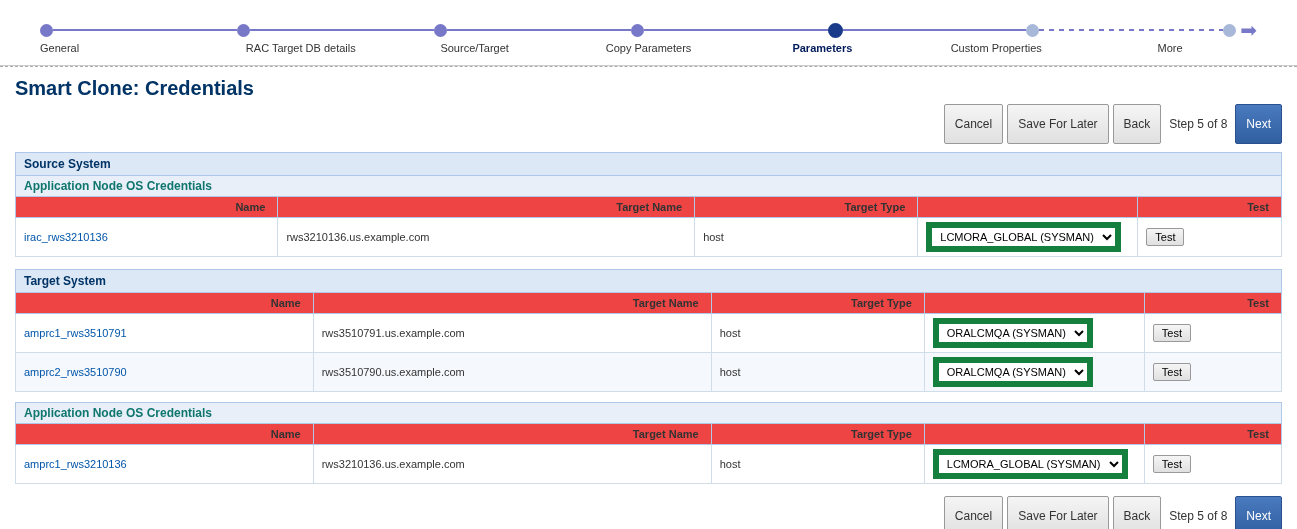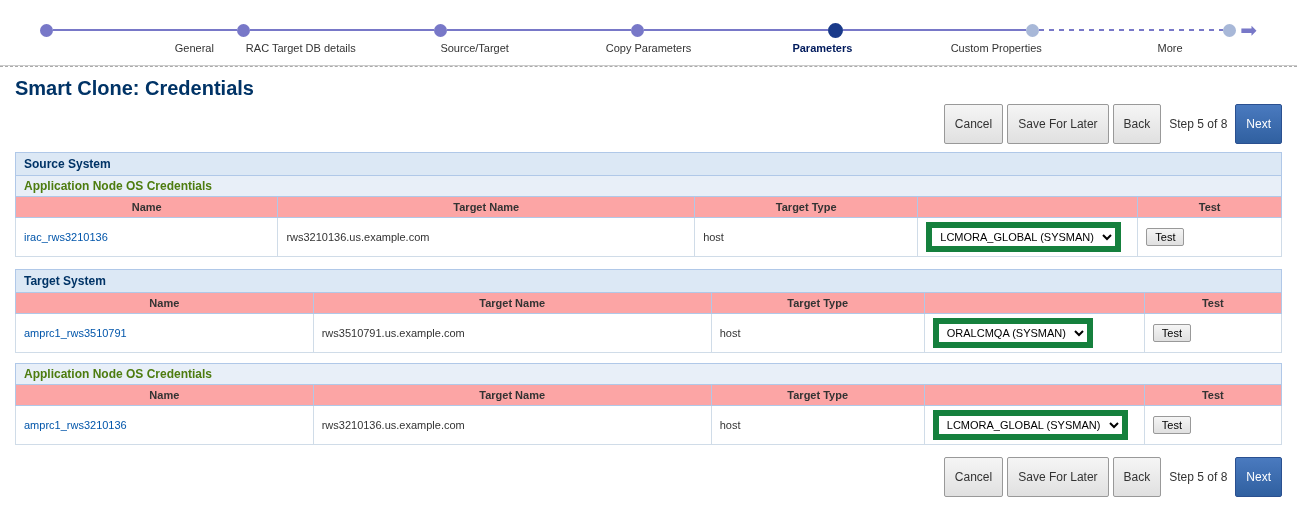--- a/index.html
+++ b/index.html
@@ -65,36 +65,36 @@
       font-weight: bold;
       color: #003366;
       font-size: 12px;
     }
     .subsection-header {
       background: #e8eff8;
       border: 1px solid #b0c8e8;
       border-bottom: none;
       padding: 3px 8px;
       font-weight: bold;
-      color: #4d7c0f;
+      color: #0f766e;
       font-size: 12px;
     }
 
     
     .cred-table {
       width: 100%;
       border-collapse: collapse;
       border: 1px solid #b0c8e8;
       margin-bottom: 10px;
     }
     .cred-table th {
-      background: #fca5a5;
+      background: #ef4444;
       border: 1px solid #b0c8e8;
       padding: 4px 12px;
-      text-align: center;
+      text-align: right;
       font-weight: bold;
       font-size: 11px;
       color: #333;
     }
     .cred-table td {
       border: 1px solid #d0dce8;
       padding: 4px 8px;
       font-size: 11px;
       vertical-align: middle;
     }
@@ -207,21 +207,21 @@
       <div class="w-line dashed"></div>
 
       <div class="w-node">
         <div class="w-circle next-step"></div>
       </div>
     </div>
     <span class="wizard-arrow">➡</span>
   </div>
 
   <div style="display:flex; padding: 0 20px 6px 20px; align-items: flex-start;">
-    <div style="flex:1; text-align:right; font-size:11px; color:#333;">General</div>
+    <div style="flex:1; text-align:left; font-size:11px; color:#333;">General</div>
     <div style="flex:1; text-align:center; font-size:11px; color:#333;">RAC Target DB details</div>
     <div style="flex:1; text-align:center; font-size:11px; color:#333;">Source/Target</div>
     <div style="flex:1; text-align:center; font-size:11px; color:#333;">Copy Parameters</div>
     <div style="flex:1; text-align:center; font-size:11px; font-weight:bold; color:#001a5c;">Parameters</div>
     <div style="flex:1; text-align:center; font-size:11px; color:#333;">Custom Properties</div>
     <div style="flex:1; text-align:center; font-size:11px; color:#333;">More</div>
   </div>
 </div>
 
 <div style="border-top: 1px dashed #aaa;"></div>
@@ -297,20 +297,37 @@
             <div class="dropdown-cell">
               <select class="dropdown-select">
                 <option>ORALCMQA   (SYSMAN)</option>
               </select>
             </div>
           </td>
           <td>
             <button class="test-btn">Test</button>
           </td>
         </tr>
+        <tr>
+          <td>
+            <a class="name-link">amprc2_rws3510790</a>
+          </td>
+          <td>rws3510790.us.example.com</td>
+          <td>host</td>
+          <td>
+            <div class="dropdown-cell">
+              <select class="dropdown-select">
+                <option>ORALCMQA   (SYSMAN)</option>
+              </select>
+            </div>
+          </td>
+          <td>
+            <button class="test-btn">Test</button>
+          </td>
+        </tr>
       </tbody>
     </table>
 
     <div class="subsection-header">Application Node OS Credentials</div>
     <table class="cred-table">
       <thead>
         <tr>
           <th>Name</th>
           <th>Target Name</th>
           <th>Target Type</th>

